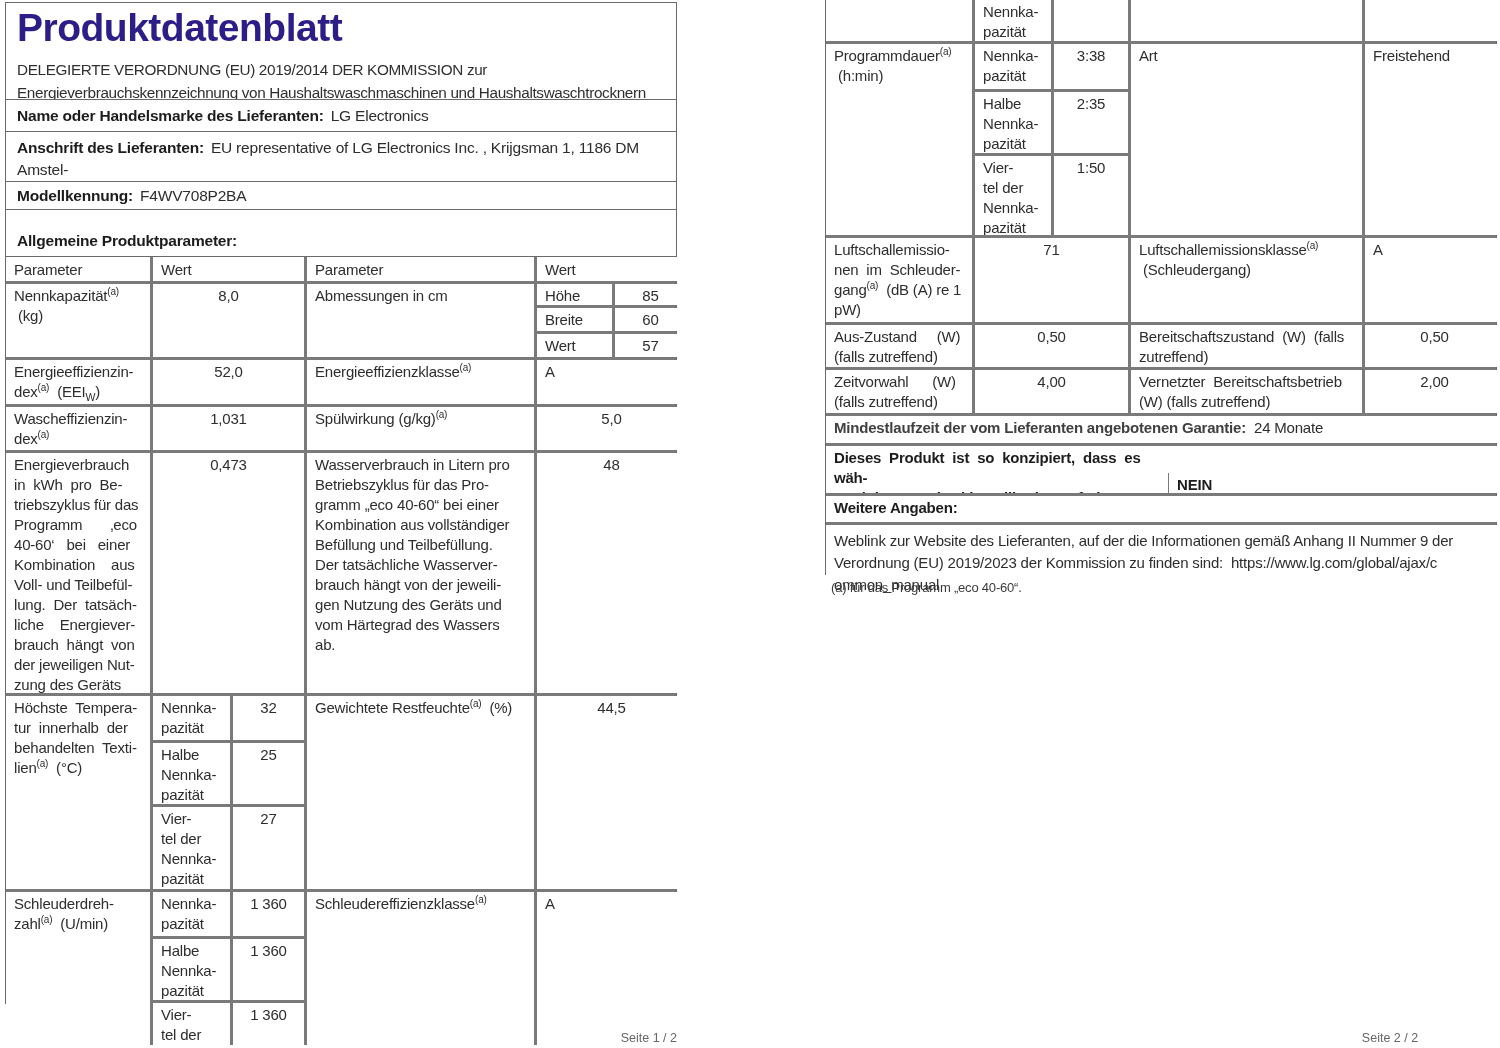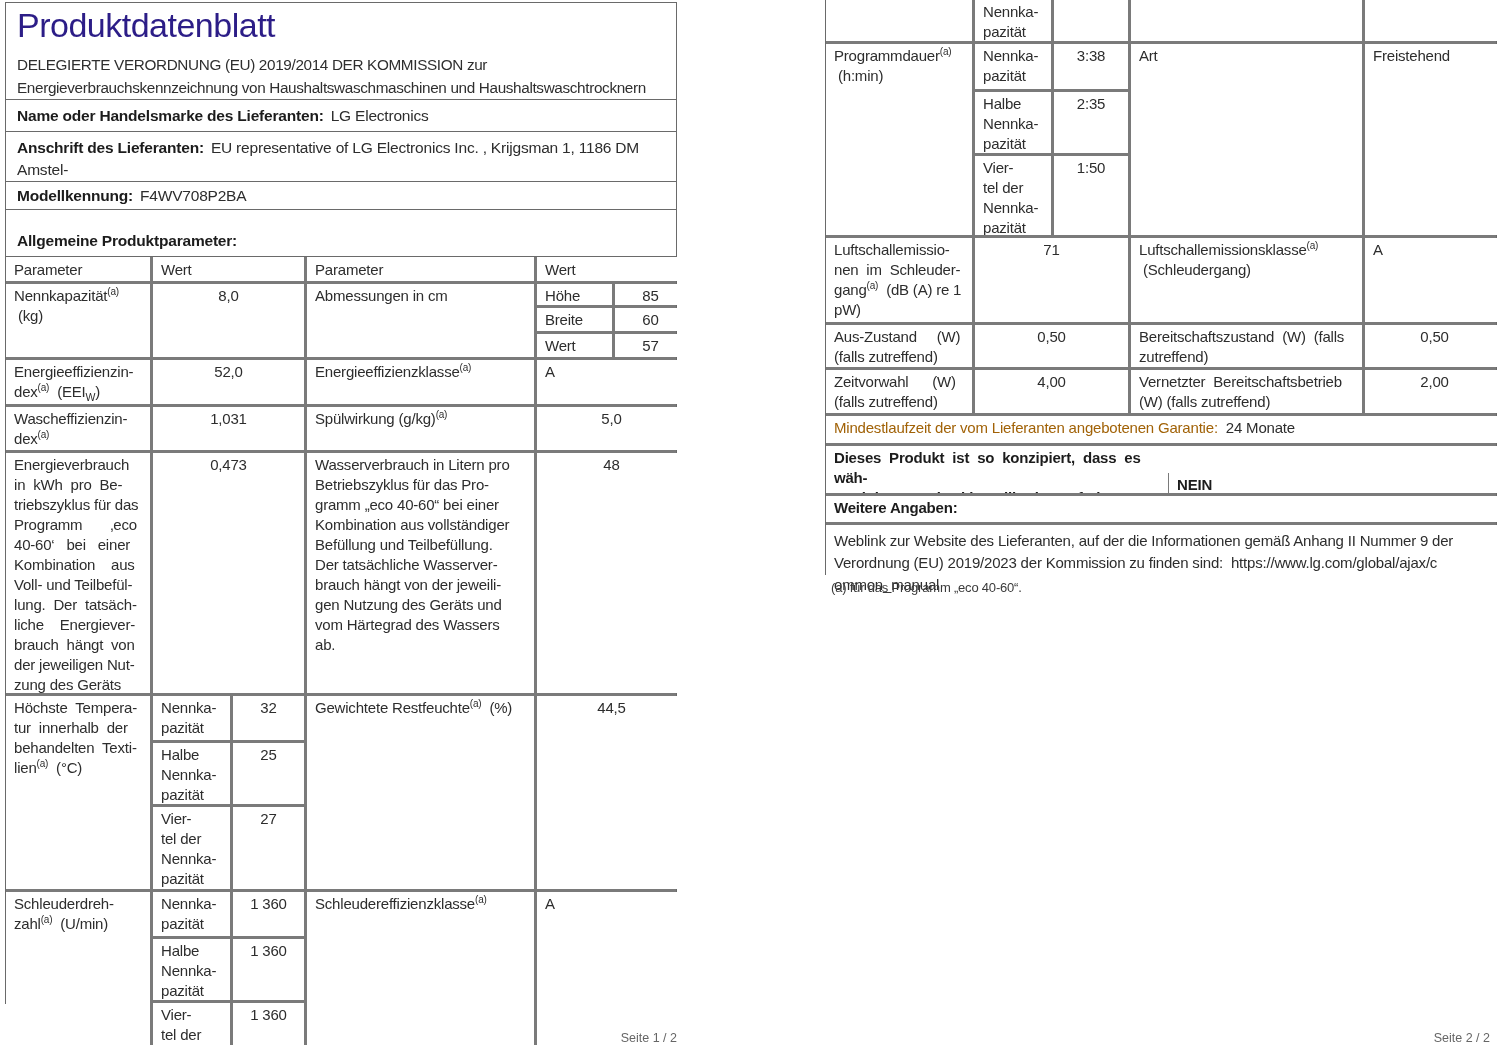--- a/index.html
+++ b/index.html
@@ -7,21 +7,21 @@
     width:1500px;height:1048px;position:relative;background:#ffffff;
     font-family:"Liberation Sans","DejaVu Sans",sans-serif;
     color:#2d2d2d;overflow:hidden;
   }
   .page{position:absolute;background:#fff;box-sizing:border-box;}
   #page1{left:5px;top:2px;width:672px;height:1002px;border:1px solid #6a6a6a;border-bottom:none;}
   #page2{left:825px;top:0;width:672px;height:575px;border:1px solid #6a6a6a;border-top:none;}
 
   .sec{box-sizing:border-box;border-bottom:1px solid #6a6a6a;padding:0 11px;overflow:hidden;}
   .title-sec{height:97px;}
-  .doc-title{font-size:34px;font-weight:normal;letter-spacing:-0.5px;padding-top:3px;}
+  .doc-title{font-size:39px;font-weight:bold;letter-spacing:-0.5px;padding-top:3px;}
   .subtitle{font-size:15.3px;line-height:23px;padding-top:8px;letter-spacing:-0.35px;white-space:pre-wrap;color:#2f2f2f;}
   .kv{font-size:15.5px;letter-spacing:-0.2px;}
   .kv .lbl{font-weight:bold;color:#1c1c1c;}
   .kv .val{margin-left:7px;white-space:pre-wrap;}
   #sec-name{height:32px;line-height:31px;}
   #sec-addr{height:50px;}
   #sec-addr .wrap{padding-top:5px;line-height:22px;}
   #sec-model{height:28px;line-height:27px;}
   #sec-general{height:31px;line-height:30px;margin-top:16px;}
   #sec-general .lbl{font-weight:bold;color:#1c1c1c;}
@@ -34,26 +34,26 @@
   .cell{background:#fff;box-sizing:border-box;padding:2px 8px 0 8px;font-size:15px;line-height:20px;
         letter-spacing:-0.2px;white-space:pre-wrap;overflow:hidden;}
   .num{text-align:center;}
   .hdr{line-height:21px;}
   sup{font-size:10px;line-height:0;}
   sub{font-size:10.5px;line-height:0;}
   .b{font-weight:bold;color:#1c1c1c;}
   .split{display:flex;padding:0;}
   .split .lft{width:342px;box-sizing:border-box;padding:2px 8px 0 8px;}
   .split .rgt{flex:1;border-left:1px solid #7a7a7a;box-sizing:border-box;padding:2px 8px 0 8px;margin-top:27px;}
-  .warranty .wlbl{font-weight:normal;color:#a16207;}
+  .warranty .wlbl{font-weight:bold;color:#404040;}
   .warranty .wval{margin-left:8px;}
   .footnote{position:absolute;left:831px;top:580px;font-size:13px;color:#3a3a3a;letter-spacing:-0.2px;}
   .pagenum{position:absolute;font-size:12.5px;color:#666;letter-spacing:0;}
   #pn1{left:480px;top:1031px;width:197px;text-align:right;}
-  #pn2{left:1290px;top:1031px;width:200px;text-align:right;}
+  #pn2{left:1290px;top:1031px;width:200px;text-align:center;}
 </style>
 </head>
 <body>
 
 <div class="page" id="page1">
 
   <div class="sec title-sec">
     <div class="doc-title" id="doc-title" style="color: rgb(44, 29, 135);">Produktdatenblatt</div>
     <div class="subtitle">DELEGIERTE VERORDNUNG (EU) 2019/2014 DER KOMMISSION zur<br>Energieverbrauchskennzeichnung von Haushaltswaschmaschinen und Haushaltswaschtrocknern</div>
   </div>

